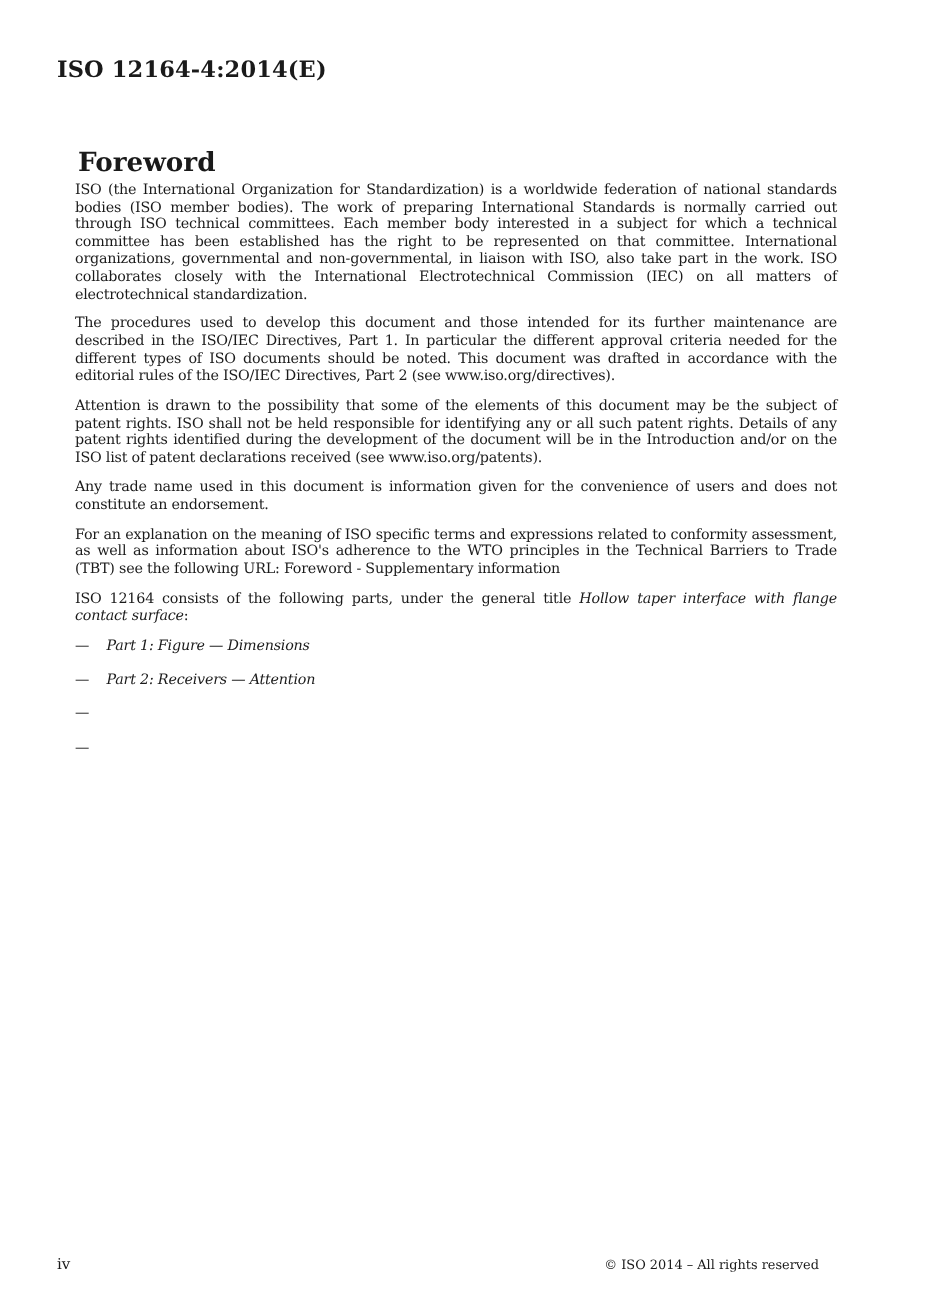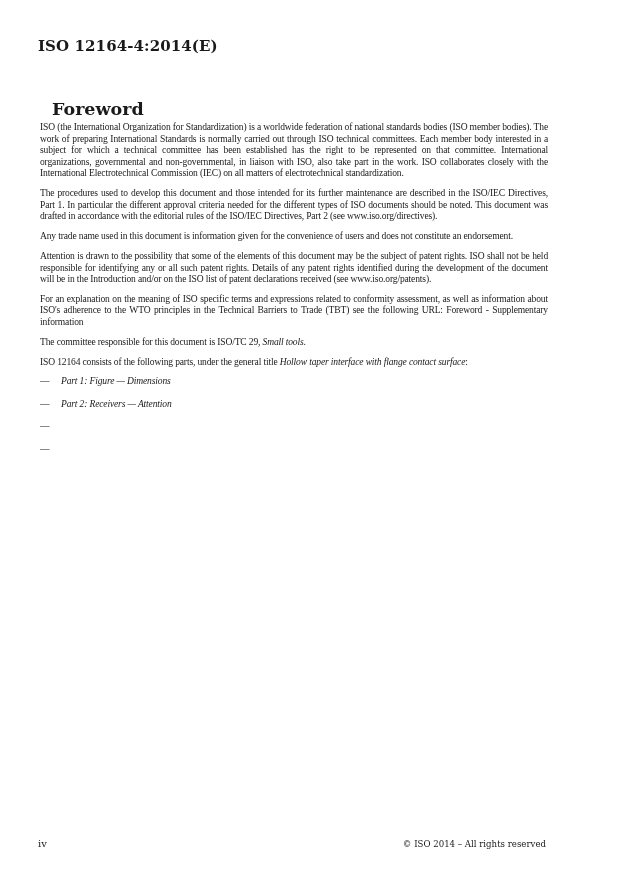--- a/index.html
+++ b/index.html
@@ -1,42 +1,41 @@
 <!DOCTYPE html>
 <html><head>
 <meta charset="utf-8">
 <style>
   html, body { margin:0; padding:0; background:#ffffff; }
   body { width:620px; height:876px; position:relative; overflow:hidden;
          font-family:"DejaVu Serif", "Liberation Serif", serif; color:#1a1a1a; }
   .header { position:absolute; left:38px; top:37px; font-weight:bold; font-size:15px; letter-spacing:0.1px; }
   .title { position:absolute; left:38px; top:85px; font-weight:bold; font-size:17.5px; margin:14px; }
-  .body { position:absolute; left:40px; top:121px; width:508px; font-size:9.55px; line-height:11.6px; letter-spacing:-0.15px;font-family:Liberation Serif, serif; }
+  .body { position:absolute; left:50px; top:121px; width:508px; font-size:9.55px; line-height:11.6px; letter-spacing:-0.15px; }
   .body p { margin:0 0 8.2px 0; text-align:justify; }
   .body ul { list-style:none; margin:0; padding:0; }
   .body li { margin:0 0 10.9px 0; font-style:italic; display:flex; }
   .dash { font-style:normal; width:21px; flex:none; }
   a.link { color:#1f4fb4; text-decoration:underline; }
   .footer-left { position:absolute; left:38px; top:838px; font-size:10px; }
   .footer-right { position:absolute; right:74px; top:839px; font-size:8.6px; }
 </style>
 </head>
 <body>
 
 <div class="header">ISO 12164-4:2014(E)</div>
 
 <h1 class="title">Foreword</h1>
 
 <div class="body">
   <p>ISO (the International Organization for Standardization) is a worldwide federation of national standards bodies (ISO member bodies). The work of preparing International Standards is normally carried out through ISO technical committees. Each member body interested in a subject for which a technical committee has been established has the right to be represented on that committee. International organizations, governmental and non-governmental, in liaison with ISO, also take part in the work. ISO collaborates closely with the International Electrotechnical Commission (IEC) on all matters of electrotechnical standardization.</p>
   <p>The procedures used to develop this document and those intended for its further maintenance are described in the ISO/IEC Directives, Part 1.  In particular the different approval criteria needed for the different types of ISO documents should be noted.  This document was drafted in accordance with the editorial rules of the ISO/IEC Directives, Part 2 (see www.iso.org/directives).</p>
+  <p>Attention is drawn to the possibility that some of the elements of this document may be the subject of patent rights. ISO shall not be held responsible for identifying any or all such patent rights.  Details of any patent rights identified during the development of the document will be in the Introduction and/or on the ISO list of patent declarations received (see www.iso.org/patents).</p>
   <p>Any trade name used in this document is information given for the convenience of users and does not constitute an endorsement.</p>
-  <p>Attention is drawn to the possibility that some of the elements of this document may be the subject of patent rights. ISO shall not be held responsible for identifying any or all such patent rights.  Details of any patent rights identified during the development of the document will be in the Introduction and/or on the ISO list of patent declarations received (see www.iso.org/patents).</p>
   <p>For an explanation on the meaning of ISO specific terms and expressions related to conformity assessment, as well as information about ISO's adherence to the WTO principles in the Technical Barriers to Trade (TBT) see the following URL:  Foreword - Supplementary information</p>
-  <p><span>The committee responsible for this document is ISO/TC 29, </span><i>Small tools</i><span>.</span></p>
   <p><span>ISO 12164 consists of the following parts, under the general title </span><i>Hollow taper interface with flange contact surface</i><span>:</span></p>
   <ul>
     <li>
         <span class="dash">—</span>
         <span>Part 1: Figure — Dimensions</span>
       </li>
     <li>
         <span class="dash">—</span>
         <span>Part 2: Receivers — Attention</span>
       </li>

